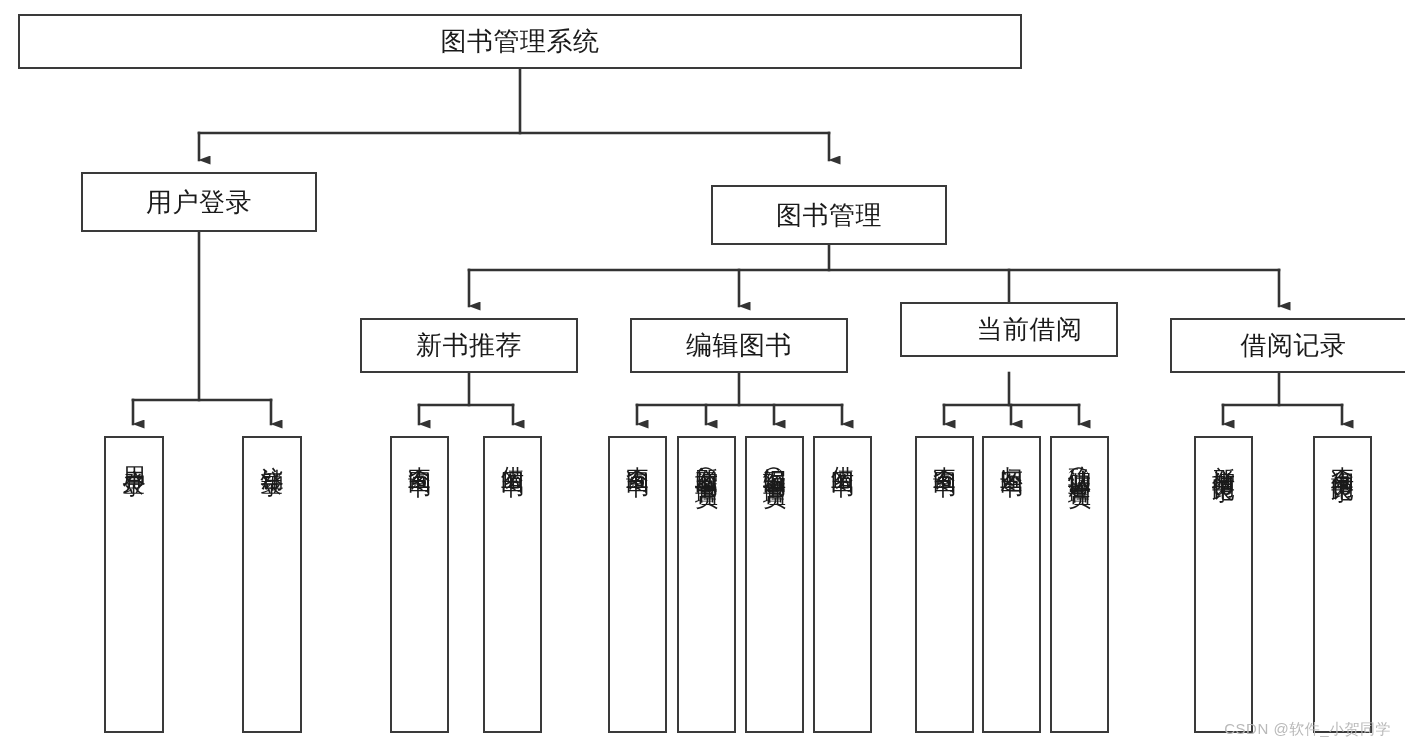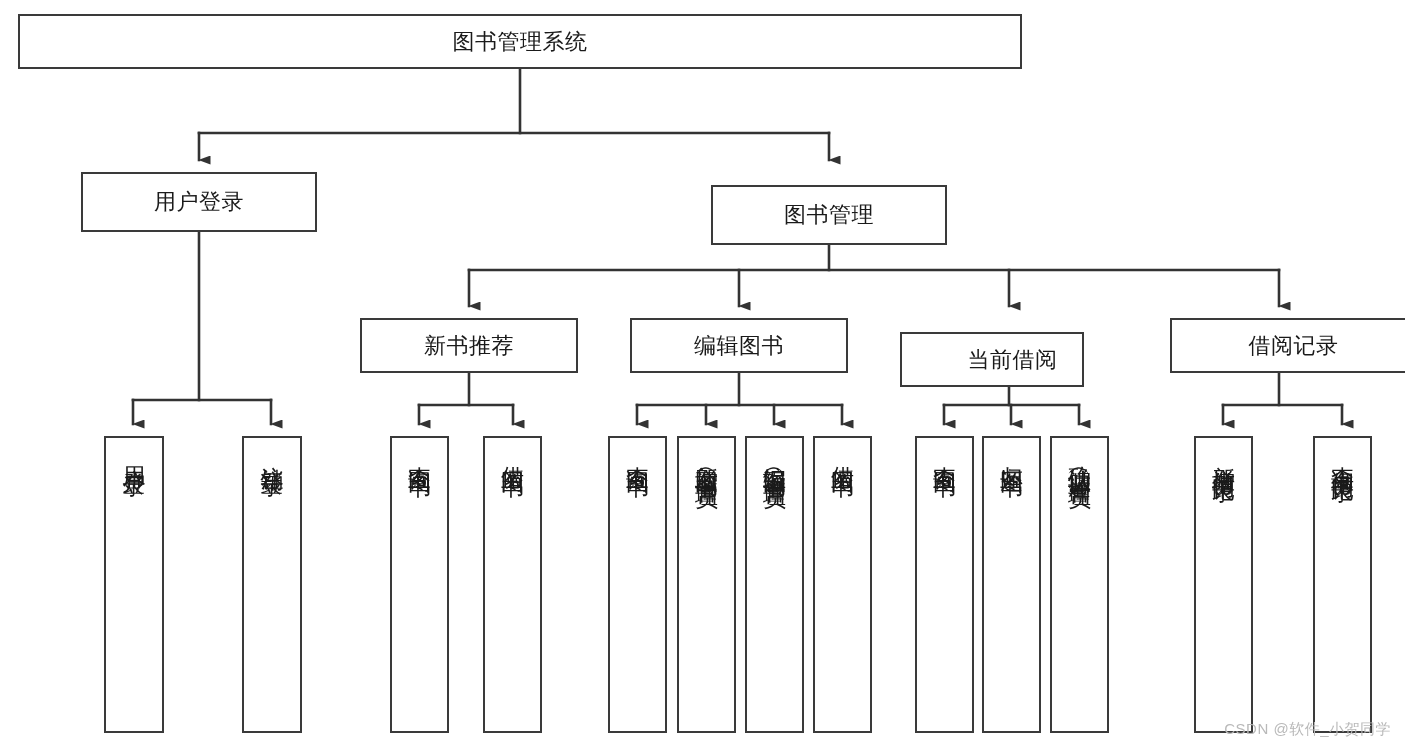--- a/index.html
+++ b/index.html
@@ -37,21 +37,21 @@
     color: #1a1a1a;
     z-index: 2;
   }
   .node .label {
     display: block;
     text-align: center;
     line-height: 1.18;
     letter-spacing: 0.5px;
   }
   .node.horizontal .label {
-    font-size: 22px;
+    font-size: 26px;
     writing-mode: horizontal-tb;
   }
   .node.vertical {
     align-items: flex-start;
     padding-top: 10px;
   }
   .node.vertical .label {
     writing-mode: vertical-rl;
     text-orientation: upright;
     font-size: 23px;
@@ -139,21 +139,21 @@
   <div class="node horizontal" style="left:711px; top:172px; width:236px; height:60px;margin-top:13px;">
     <span class="label">图书管理</span>
   </div>
 
   <div class="node horizontal" style="left:360px; top:318px; width:218px; height:55px;">
     <span class="label">新书推荐</span>
   </div>
   <div class="node horizontal" style="left:630px; top:318px; width:218px; height:55px;">
     <span class="label">编辑图书</span>
   </div>
-  <div class="node horizontal" style="left:900px; top:332px; width:184px; height:55px;padding-left:41px;">
+  <div class="node horizontal" style="left:900px; top:302px; width:218px; height:55px;padding-left:41px;">
     <span class="label">当前借阅</span>
   </div>
   <div class="node horizontal" style="left:1170px; top:318px; width:247px; height:55px;">
     <span class="label">借阅记录</span>
   </div>
 
   <div class="node vertical" style="left:104px; top:436px; width:60px; height:297px;">
     <span class="label">用户登录</span>
   </div>
   <div class="node vertical" style="left:242px; top:436px; width:60px; height:297px;">

